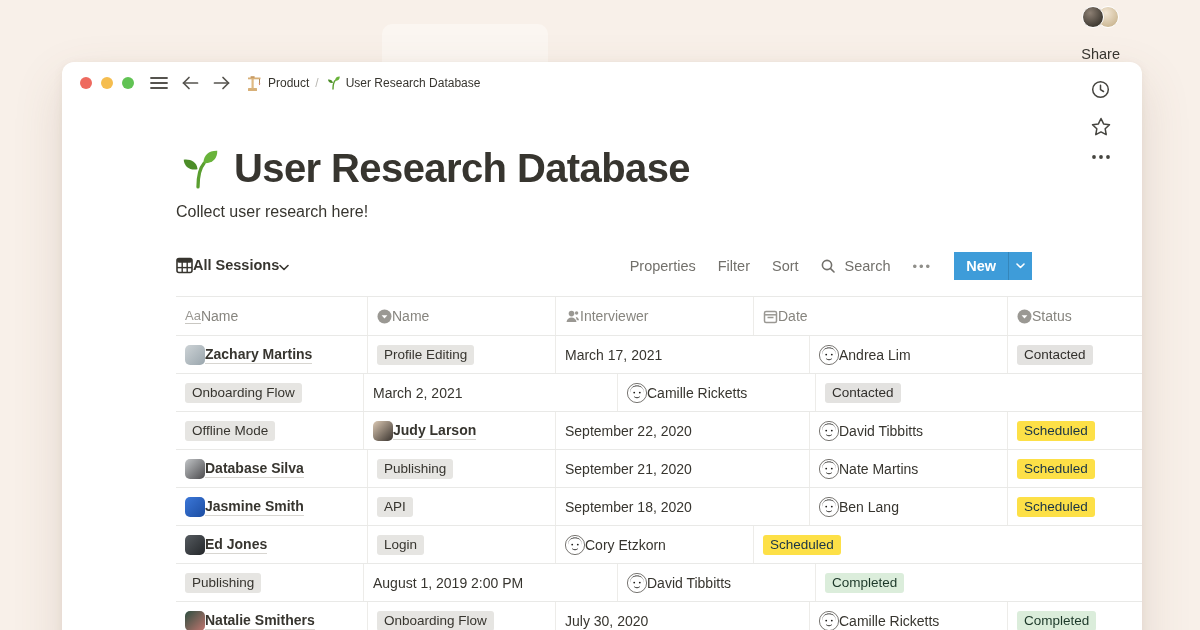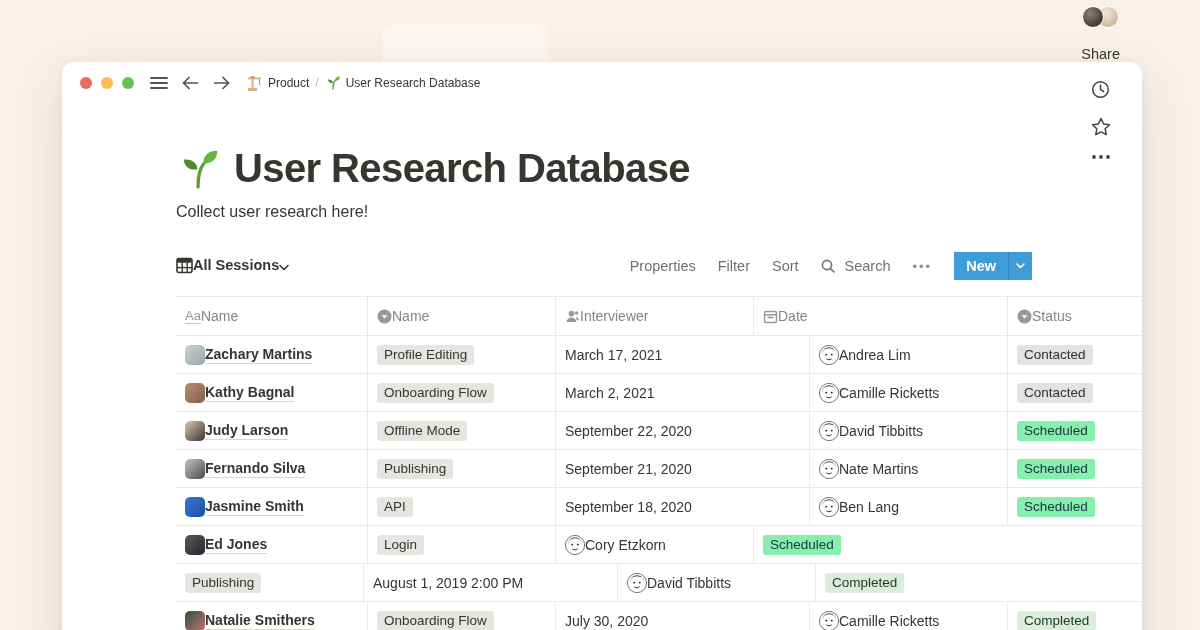--- a/index.html
+++ b/index.html
@@ -67,21 +67,21 @@
 
   .th-icon { display:inline-flex; align-items:center; color:#9A9893; }
   .aa-glyph { font-size:13px; color:#9A9893; border-bottom:1px solid #c9c7c2; line-height:14px; padding-bottom:0px; }
 
   .row-avatar { width:20px; height:20px; border-radius:5px; flex:none; }
   .name-text { font-weight:700; font-size:14px; color:#37352F; border-bottom:1px solid #D8D6D1; padding-bottom:1px; }
 
   .badge { display:inline-block; font-size:13.5px; line-height:20px; padding:0 7px; border-radius:3px; }
   .b-task  { background:#E6E5E2; color:#37352F; }
   .b-gray  { background:#E3E2E0; color:#32302C; }
-  .b-blue  { background:#86efac; color:#183347; }
+  .b-blue  { background:#fde047; color:#183347; }
   .b-green { background:#DBEDDB; color:#1C3829; }
 
   .face-avatar { width:20px; height:20px; flex:none; }
 </style>
 </head>
 <body>
 
 <div class="stage">
   <div class="back-tab"></div>
 
@@ -296,24 +296,20 @@
                     <path d="M7.6 14c1.5 1.1 3.3 1.1 4.8 0" fill="none" stroke="#1d1c1a" stroke-width="0.9" stroke-linecap="round"></path>
                   </svg>
                 </span>
                 <span>Andrea Lim</span>
               </div>
               <div class="td c-status">
                 <span class="badge b-gray">Contacted</span>
               </div>
             </div>
             <div class="tr">
-              <div class="td c-name">
-                <span class="row-avatar" style="background: linear-gradient(135deg, rgb(187, 143, 112), rgb(130, 97, 75));"></span>
-                <span class="name-text">Kathy Bagnal</span>
-              </div>
               <div class="td c-task">
                 <span class="badge b-task">Onboarding Flow</span>
               </div>
               <div class="td c-date">March 2, 2021</div>
               <div class="td c-int">
                 <span style="display: inline-flex;">
                   <svg class="face-avatar" viewBox="0 0 20 20">
                     <circle cx="10" cy="10" r="9.6" fill="#fff" stroke="#55534e" stroke-width="0.8"></circle>
                     <path d="M3 10C3 5 6 2.4 10 2.4S17 5 17 10c0-1-0.6-4.6-2.4-5.6C12 3 8 3 5.4 4.4 3.6 5.4 3 9 3 10z" fill="#1d1c1a"></path>
                     <circle cx="7.2" cy="9.6" r="0.9" fill="#1d1c1a"></circle>
@@ -321,48 +317,48 @@
                     <path d="M7.6 14c1.5 1.1 3.3 1.1 4.8 0" fill="none" stroke="#1d1c1a" stroke-width="0.9" stroke-linecap="round"></path>
                   </svg>
                 </span>
                 <span>Camille Ricketts</span>
               </div>
               <div class="td c-status">
                 <span class="badge b-gray">Contacted</span>
               </div>
             </div>
             <div class="tr">
+              <div class="td c-task">
+                <span class="badge b-task">Offline Mode</span>
+              </div>
               <div class="td c-name">
                 <span class="row-avatar" style="background: linear-gradient(135deg, rgb(220, 201, 180), rgb(57, 51, 46));"></span>
                 <span class="name-text">Judy Larson</span>
               </div>
-              <div class="td c-task">
-                <span class="badge b-task">Offline Mode</span>
-              </div>
               <div class="td c-date">September 22, 2020</div>
               <div class="td c-int">
                 <span style="display: inline-flex;">
                   <svg class="face-avatar" viewBox="0 0 20 20">
                     <circle cx="10" cy="10" r="9.6" fill="#fff" stroke="#55534e" stroke-width="0.8"></circle>
                     <path d="M3 10C3 5 6 2.4 10 2.4S17 5 17 10c0-1-0.6-4.6-2.4-5.6C12 3 8 3 5.4 4.4 3.6 5.4 3 9 3 10z" fill="#1d1c1a"></path>
                     <circle cx="7.2" cy="9.6" r="0.9" fill="#1d1c1a"></circle>
                     <circle cx="12.8" cy="9.6" r="0.9" fill="#1d1c1a"></circle>
                     <path d="M7.6 14c1.5 1.1 3.3 1.1 4.8 0" fill="none" stroke="#1d1c1a" stroke-width="0.9" stroke-linecap="round"></path>
                   </svg>
                 </span>
                 <span>David Tibbitts</span>
               </div>
               <div class="td c-status">
                 <span class="badge b-blue">Scheduled</span>
               </div>
             </div>
             <div class="tr">
               <div class="td c-name">
                 <span class="row-avatar" style="background: linear-gradient(135deg, rgb(194, 197, 199), rgb(75, 74, 77));"></span>
-                <span class="name-text">Fernando Silva</span>
+                <span class="name-text">Database Silva</span>
               </div>
               <div class="td c-task">
                 <span class="badge b-task">Publishing</span>
               </div>
               <div class="td c-date">September 21, 2020</div>
               <div class="td c-int">
                 <span style="display: inline-flex;">
                   <svg class="face-avatar" viewBox="0 0 20 20">
                     <circle cx="10" cy="10" r="9.6" fill="#fff" stroke="#55534e" stroke-width="0.8"></circle>
                     <path d="M3 10C3 5 6 2.4 10 2.4S17 5 17 10c0-1-0.6-4.6-2.4-5.6C12 3 8 3 5.4 4.4 3.6 5.4 3 9 3 10z" fill="#1d1c1a"></path>

